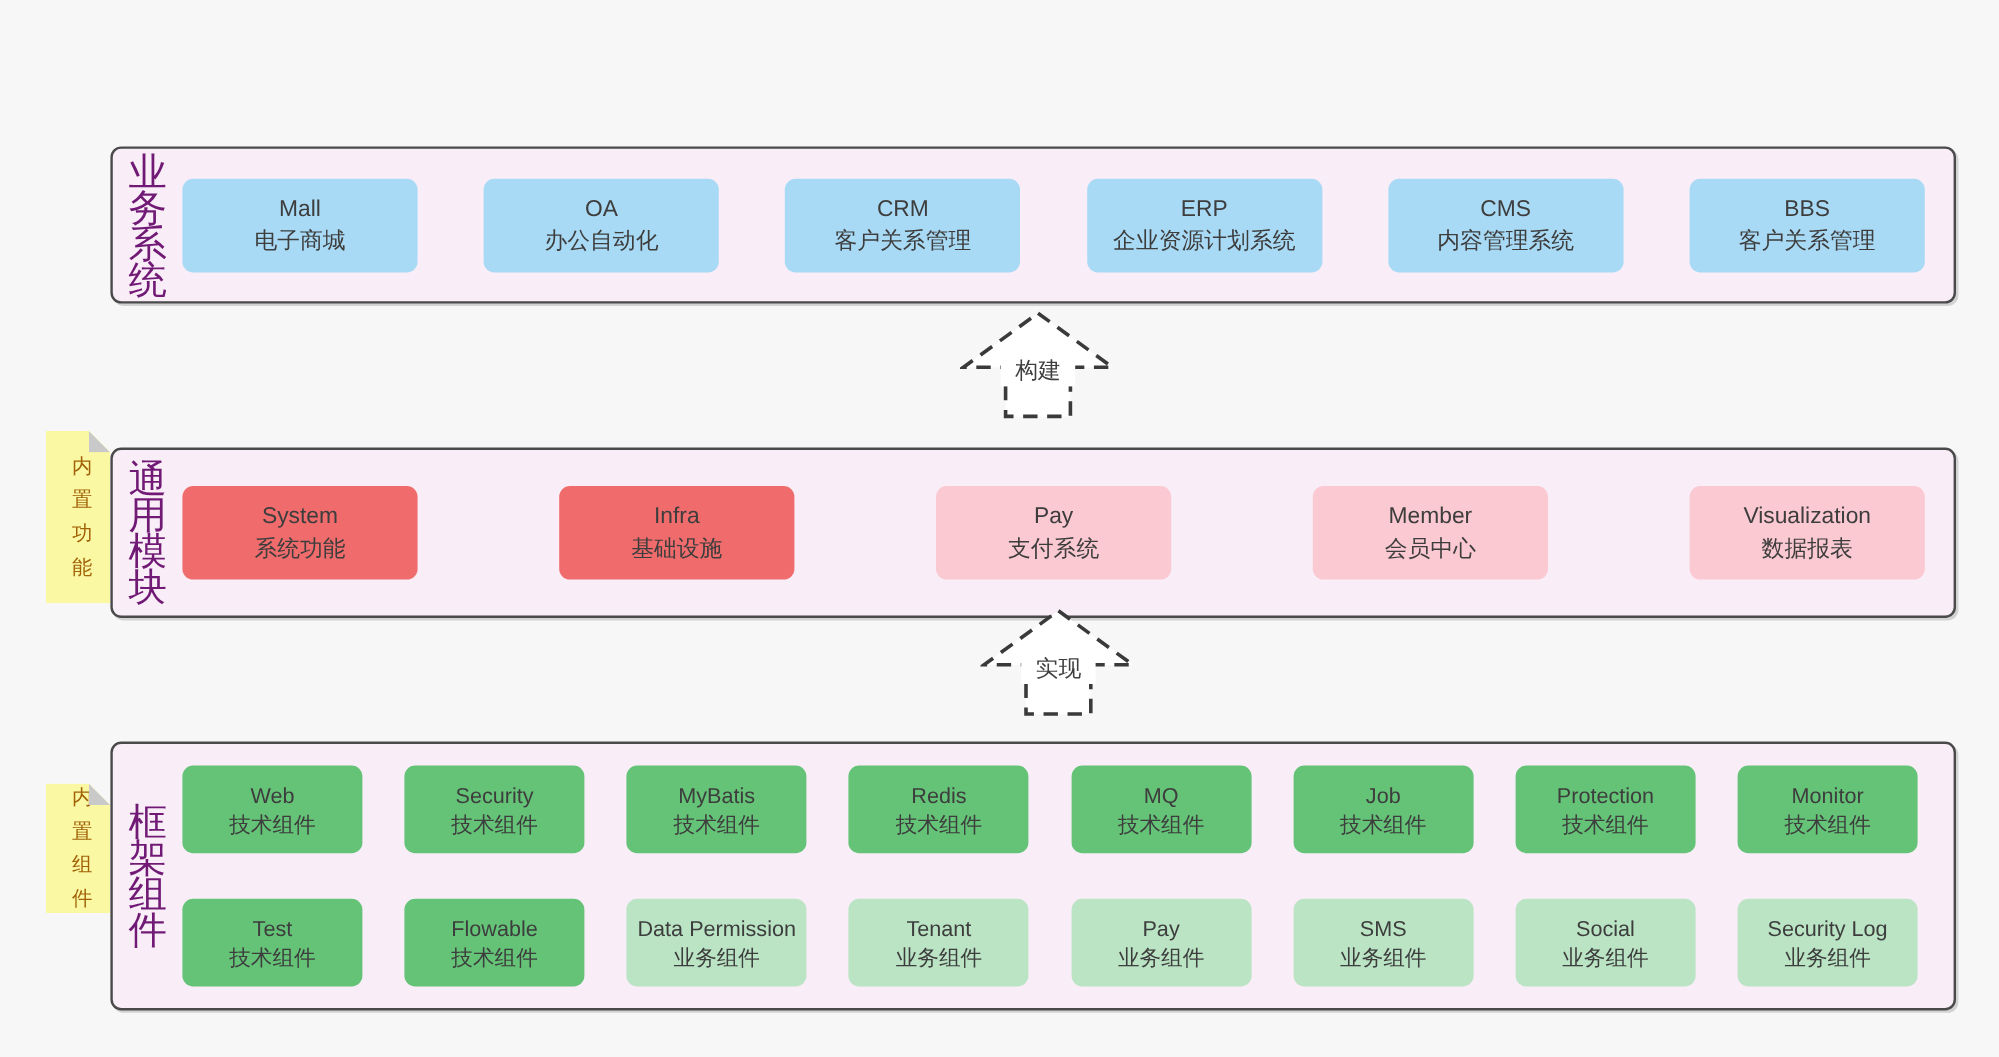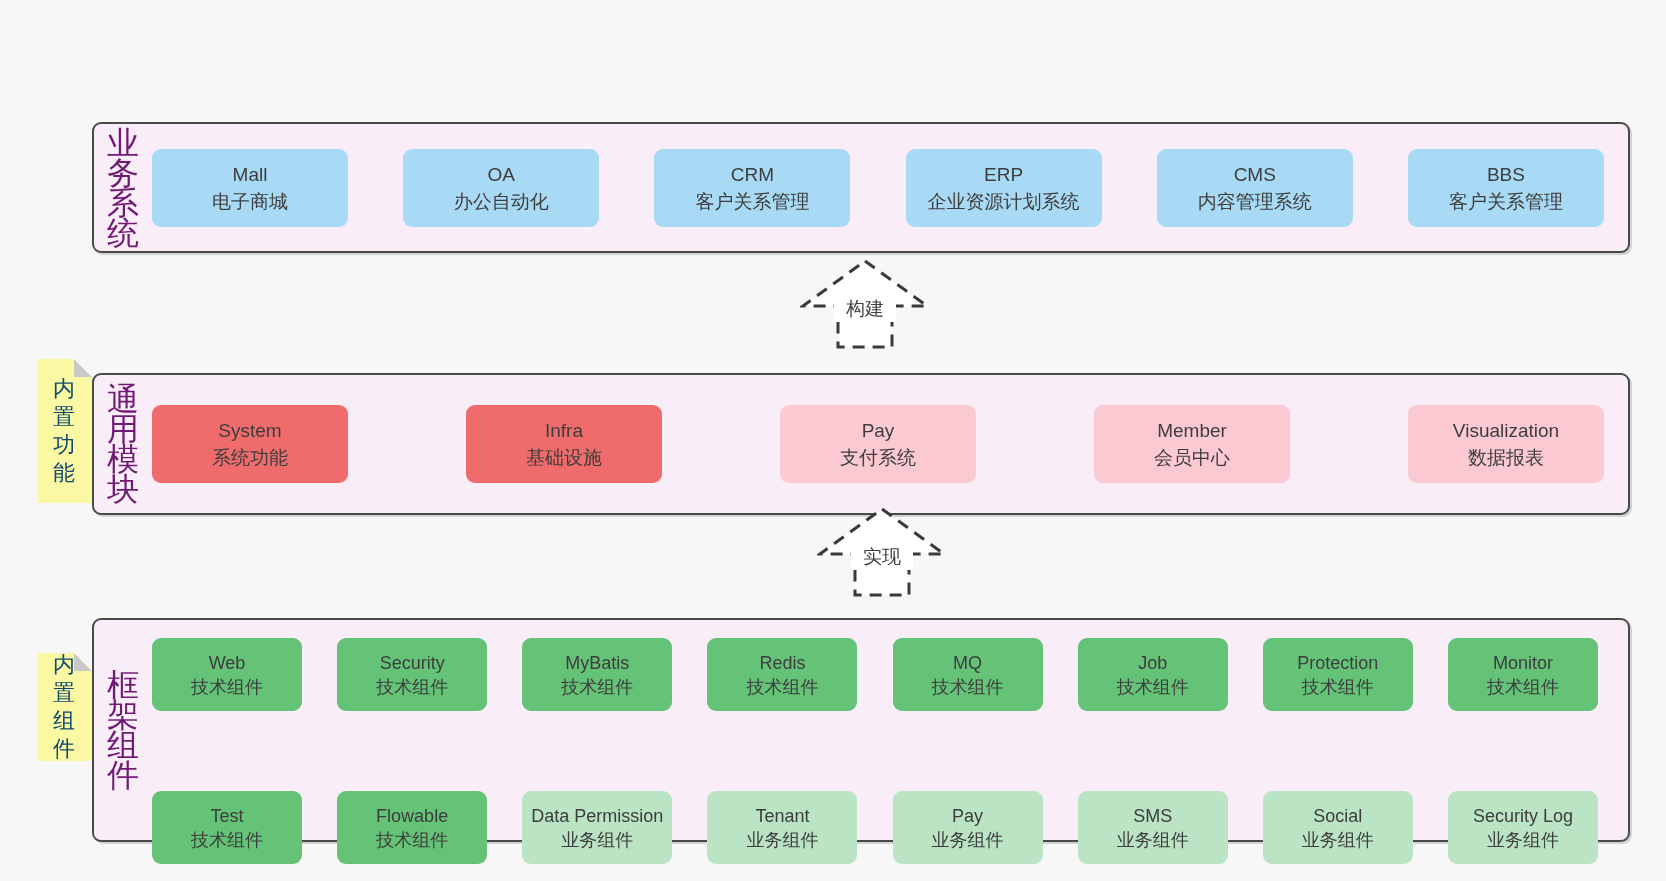--- a/index.html
+++ b/index.html
@@ -30,39 +30,39 @@
     justify-content:center;gap:38px;padding:0 30px 0 58px;
   }
   .row{display:flex;justify-content:space-between;}
   
   .box{
     border-radius:9px;display:flex;flex-direction:column;
     align-items:center;justify-content:center;text-align:center;
   }
   .box .t,.box .s{display:block;}
   .band-1 .box,.band-2 .box{width:196px;height:78px;font-size:19px;line-height:27px;}
-  .band-3 .box{width:150px;height:73px;font-size:18px;line-height:24px;margin-top:42px;}
+  .band-3 .box{width:150px;height:73px;font-size:18px;line-height:24px;}
   .blue{background:#a9daf5;}
   .red{background:#f06c6c;}
   .pink{background:#fbc9d1;}
   .green{background:#64c377;}
   .lgreen{background:#bae4c4;}
   
   .note{
     position:absolute;left:38px;width:54px;background:#fbf8a3;
     clip-path:polygon(0 0,calc(100% - 18px) 0,100% 18px,100% 100%,0 100%);
     display:flex;align-items:center;justify-content:center;
   }
   .note .fold{
     position:absolute;top:0;right:0;width:18px;height:18px;background:#c9c9c9;
     clip-path:polygon(0 0,100% 100%,0 100%);
   }
   .note-text{
-    font-size:22px;line-height:28px;width:24px;word-break:break-all;
-    text-align:left;color:#0c4a6e;
+    font-size:17px;line-height:28px;width:24px;word-break:break-all;
+    text-align:right;color:#a16207;
   }
   
   .arrow{position:absolute;}
   .arrow polygon{fill:#ffffff;stroke:#3a3a3a;stroke-width:3;stroke-dasharray:12 8;}
   .arrow rect{fill:#ffffff;}
   .arrow text{font-size:19px;fill:#3f3f3f;font-family:"Liberation Sans","DejaVu Sans",sans-serif;}
 </style>
 </head>
 <body>
 

